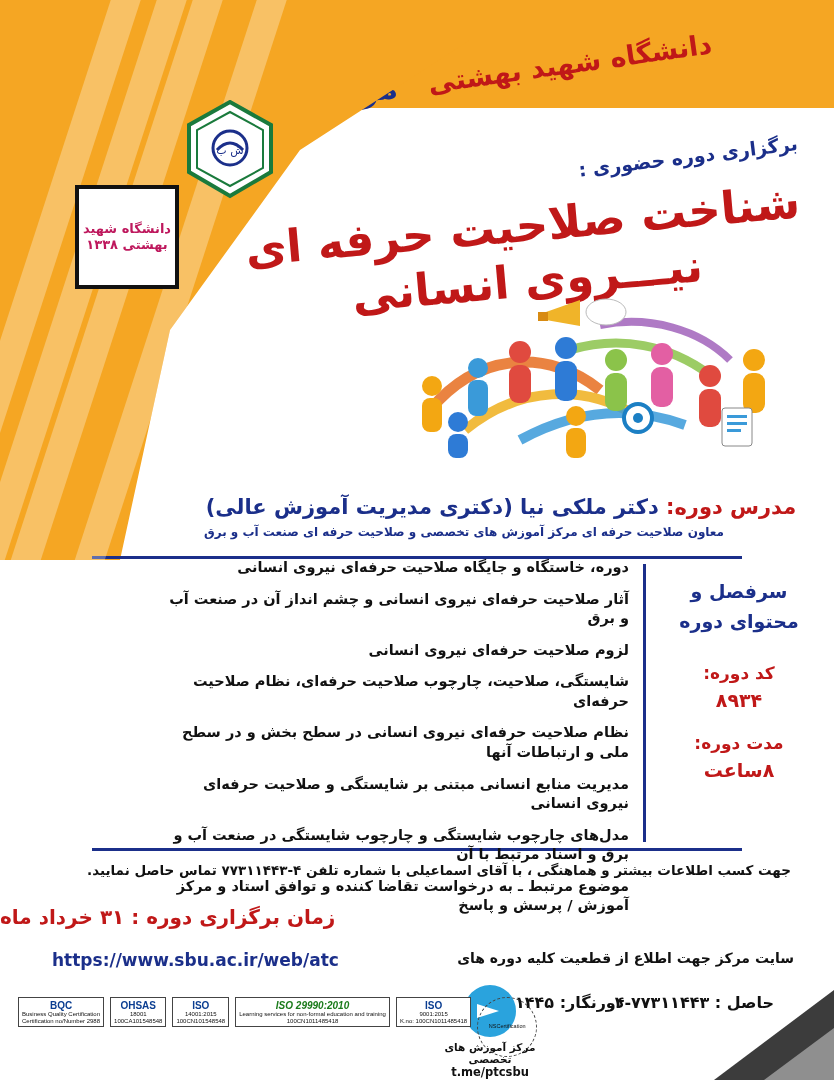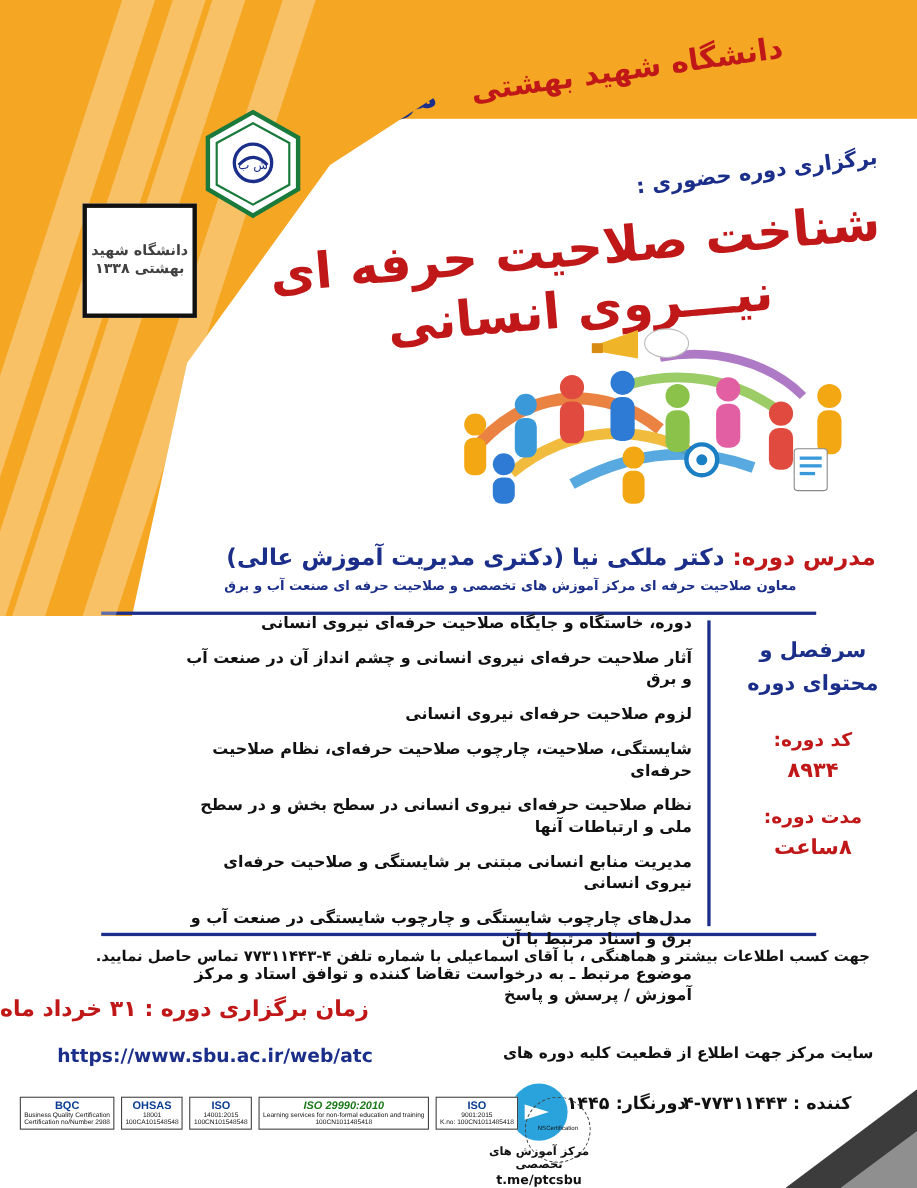--- a/index.html
+++ b/index.html
@@ -73,21 +73,21 @@
   
   .logo-emblem{
     position:absolute;top:100px;left:185px;width:90px;height:100px;z-index:5;
   }
   .logo-sbu{
     position:absolute;top:185px;left:75px;width:96px;height:96px;z-index:5;
     border:4px solid #111;background:#fff;
     display:flex;align-items:center;justify-content:center;
   }
   .logo-sbu span{
-    font-size:13px;font-weight:bold;color:#404040;line-height:1.25;text-align:center;
+    font-size:13px;font-weight:bold;color:#be185d;line-height:1.25;text-align:center;
     direction:rtl;
   }
 
   
   .kicker{
     position:absolute;top:132px;right:36px;
     color:#1b2f8a;font-weight:bold;font-size:19px;
     transform:rotate(-7deg);transform-origin:100% 50%;
     white-space:nowrap;
   }
@@ -351,21 +351,21 @@
     </div>
   </div>
 
   <div class="note">جهت کسب اطلاعات بیشتر و هماهنگی ، با آقای اسماعیلی با شماره تلفن ۴-۷۷۳۱۱۴۴۳ تماس حاصل نمایید.</div>
   <div class="date-line">زمان برگزاری دوره : ۳۱ خرداد ماه</div>
   <div class="site-note">سایت مرکز جهت اطلاع از قطعیت کلیه دوره های</div>
   <div class="site-url">https://www.sbu.ac.ir/web/atc</div>
 
   <div class="footer">
     <div class="phone">
-      <span>کننده :</span>
+      <span>حاصل :</span>
       <span class="num">۷۷۳۱۱۴۴۳-۴</span>
     </div>
     <div class="fax">
       <span>دورنگار:</span>
       <span class="num">۷۷۳۱۱۴۴۵</span>
     </div>
 
     <div class="tg">
       <div class="tg-circle"></div>
       <div class="tg-lbl">مرکز آموزش های تخصصی</div>

